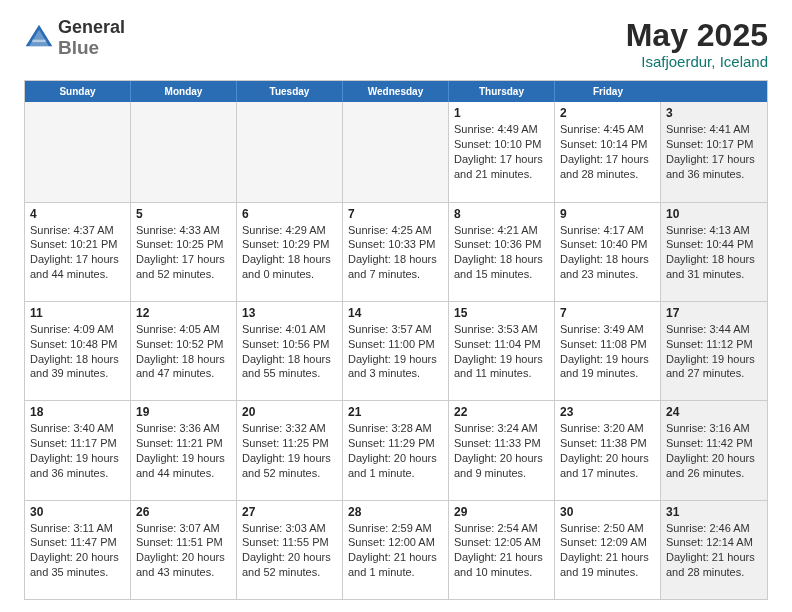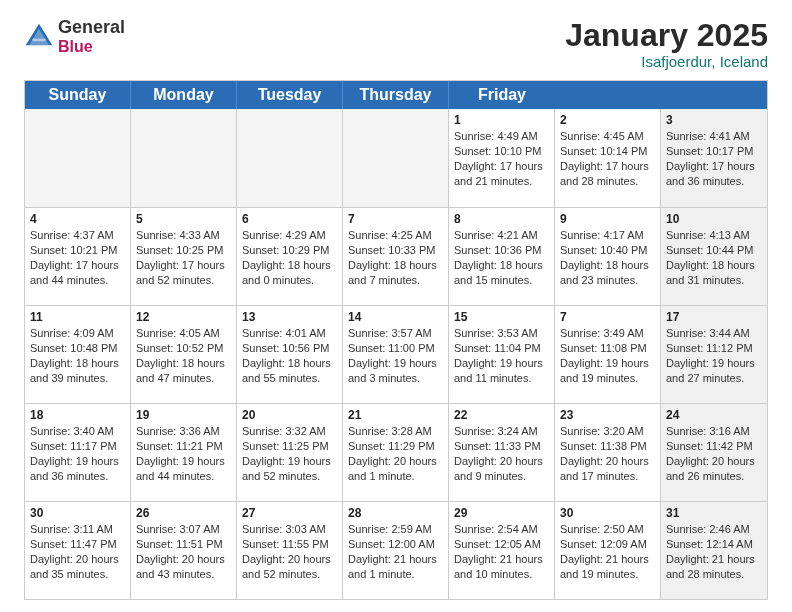--- a/index.html
+++ b/index.html
@@ -32,23 +32,23 @@
       display: flex;
       flex-direction: column;
       line-height: 1.1;
     }
     .logo-general {
       font-size: 18px;
       font-weight: bold;
       color: #333;
     }
     .logo-blue {
-      font-size: 16px;
-      font-weight: bold;
-      color: #be185d;
+      font-size: 19px;
+      font-weight: bold;
+      color: #737373;
     }
     .logo-icon {
       width: 30px;
       height: 30px;
     }
     .title-block {
       text-align: right;
     }
     .month-title {
       font-size: 32px;
@@ -66,21 +66,21 @@
       flex-direction: column;
       border: 1px solid #ccc;
     }
     .cal-header {
       display: grid;
       grid-template-columns: repeat(7, 1fr);
       background: #2a6db5;
     }
     .cal-header-cell {
       color: #fff;
-      font-size: 16px;
+      font-size: 10px;
       font-weight: bold;
       text-align: center;
       padding: 5px 2px;
       border-right: 1px solid #4a8dd0;
     }
     .cal-header-cell:last-child { border-right: none; }
     .cal-body {
       flex: 1;
       display: grid;
       grid-template-rows: repeat(5, 1fr);
@@ -124,30 +124,31 @@
         <polygon points="18,2 34,28 2,28" fill="#2a6db5"></polygon>
         <polygon points="18,8 30,28 6,28" fill="#fff" opacity="0.3"></polygon>
         <rect x="10" y="20" width="16" height="3" fill="#fff" opacity="0.5"></rect>
       </svg>
       <div class="logo-text">
         <span class="logo-general">General</span>
         <span class="logo-blue">Blue</span>
       </div>
     </div>
     <div class="title-block">
-      <div class="month-title">January 2025</div>
+      <div class="month-title">May 2025</div>
       <div class="location">Isafjoerdur, Iceland</div>
     </div>
   </div>
 
   <div class="calendar">
     <div class="cal-header">
     <div class="cal-header-cell">Sunday</div>
         <div class="cal-header-cell">Monday</div>
         <div class="cal-header-cell">Tuesday</div>
+        <div class="cal-header-cell">Wednesday</div>
         <div class="cal-header-cell">Thursday</div>
         <div class="cal-header-cell">Friday</div>
       </div>
     <div class="cal-body">
     <div class="cal-row">
           <div class="cal-cell empty"></div>
           <div class="cal-cell empty"></div>
           <div class="cal-cell empty"></div>
           <div class="cal-cell empty"></div>
           <div class="cal-cell">

